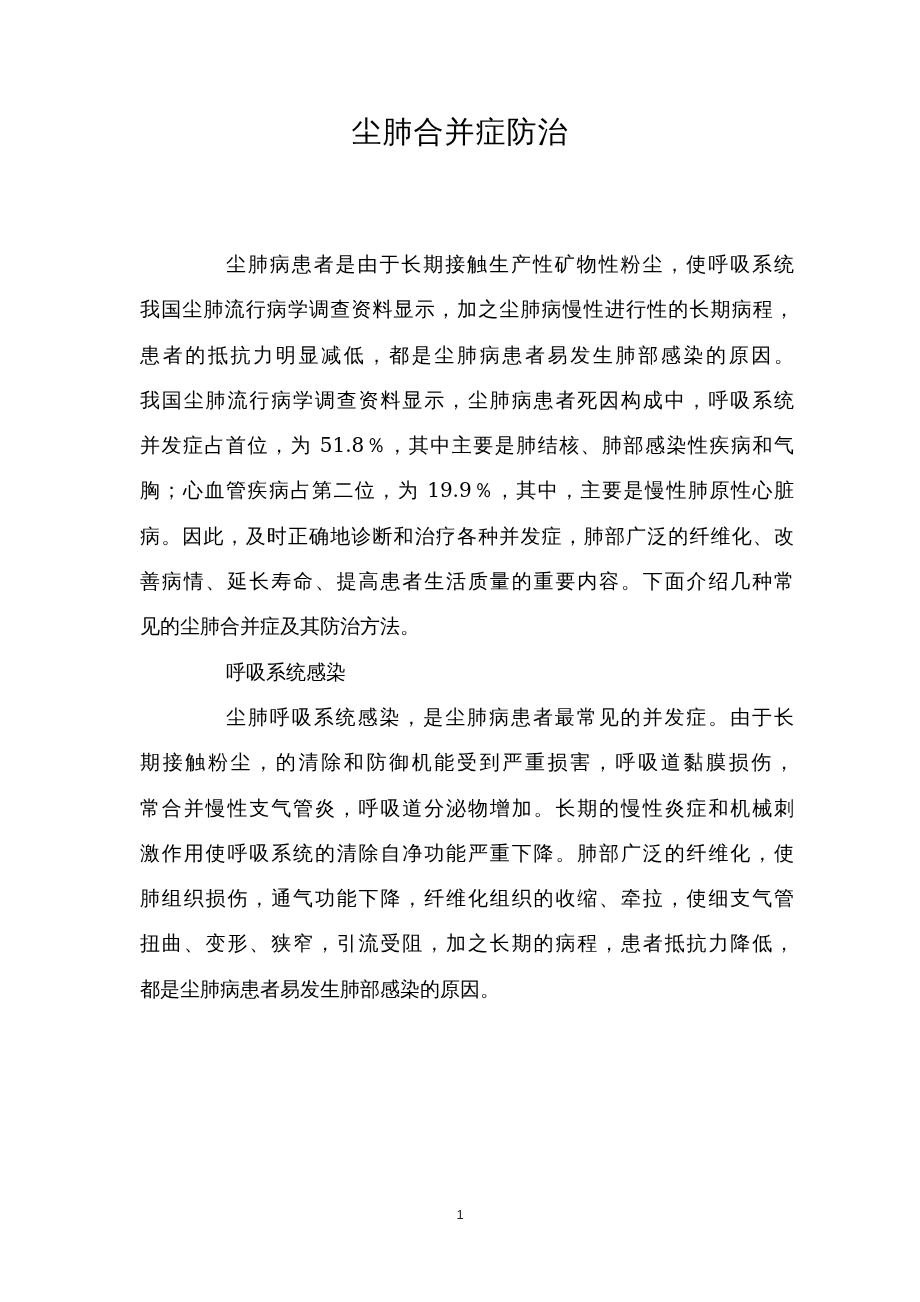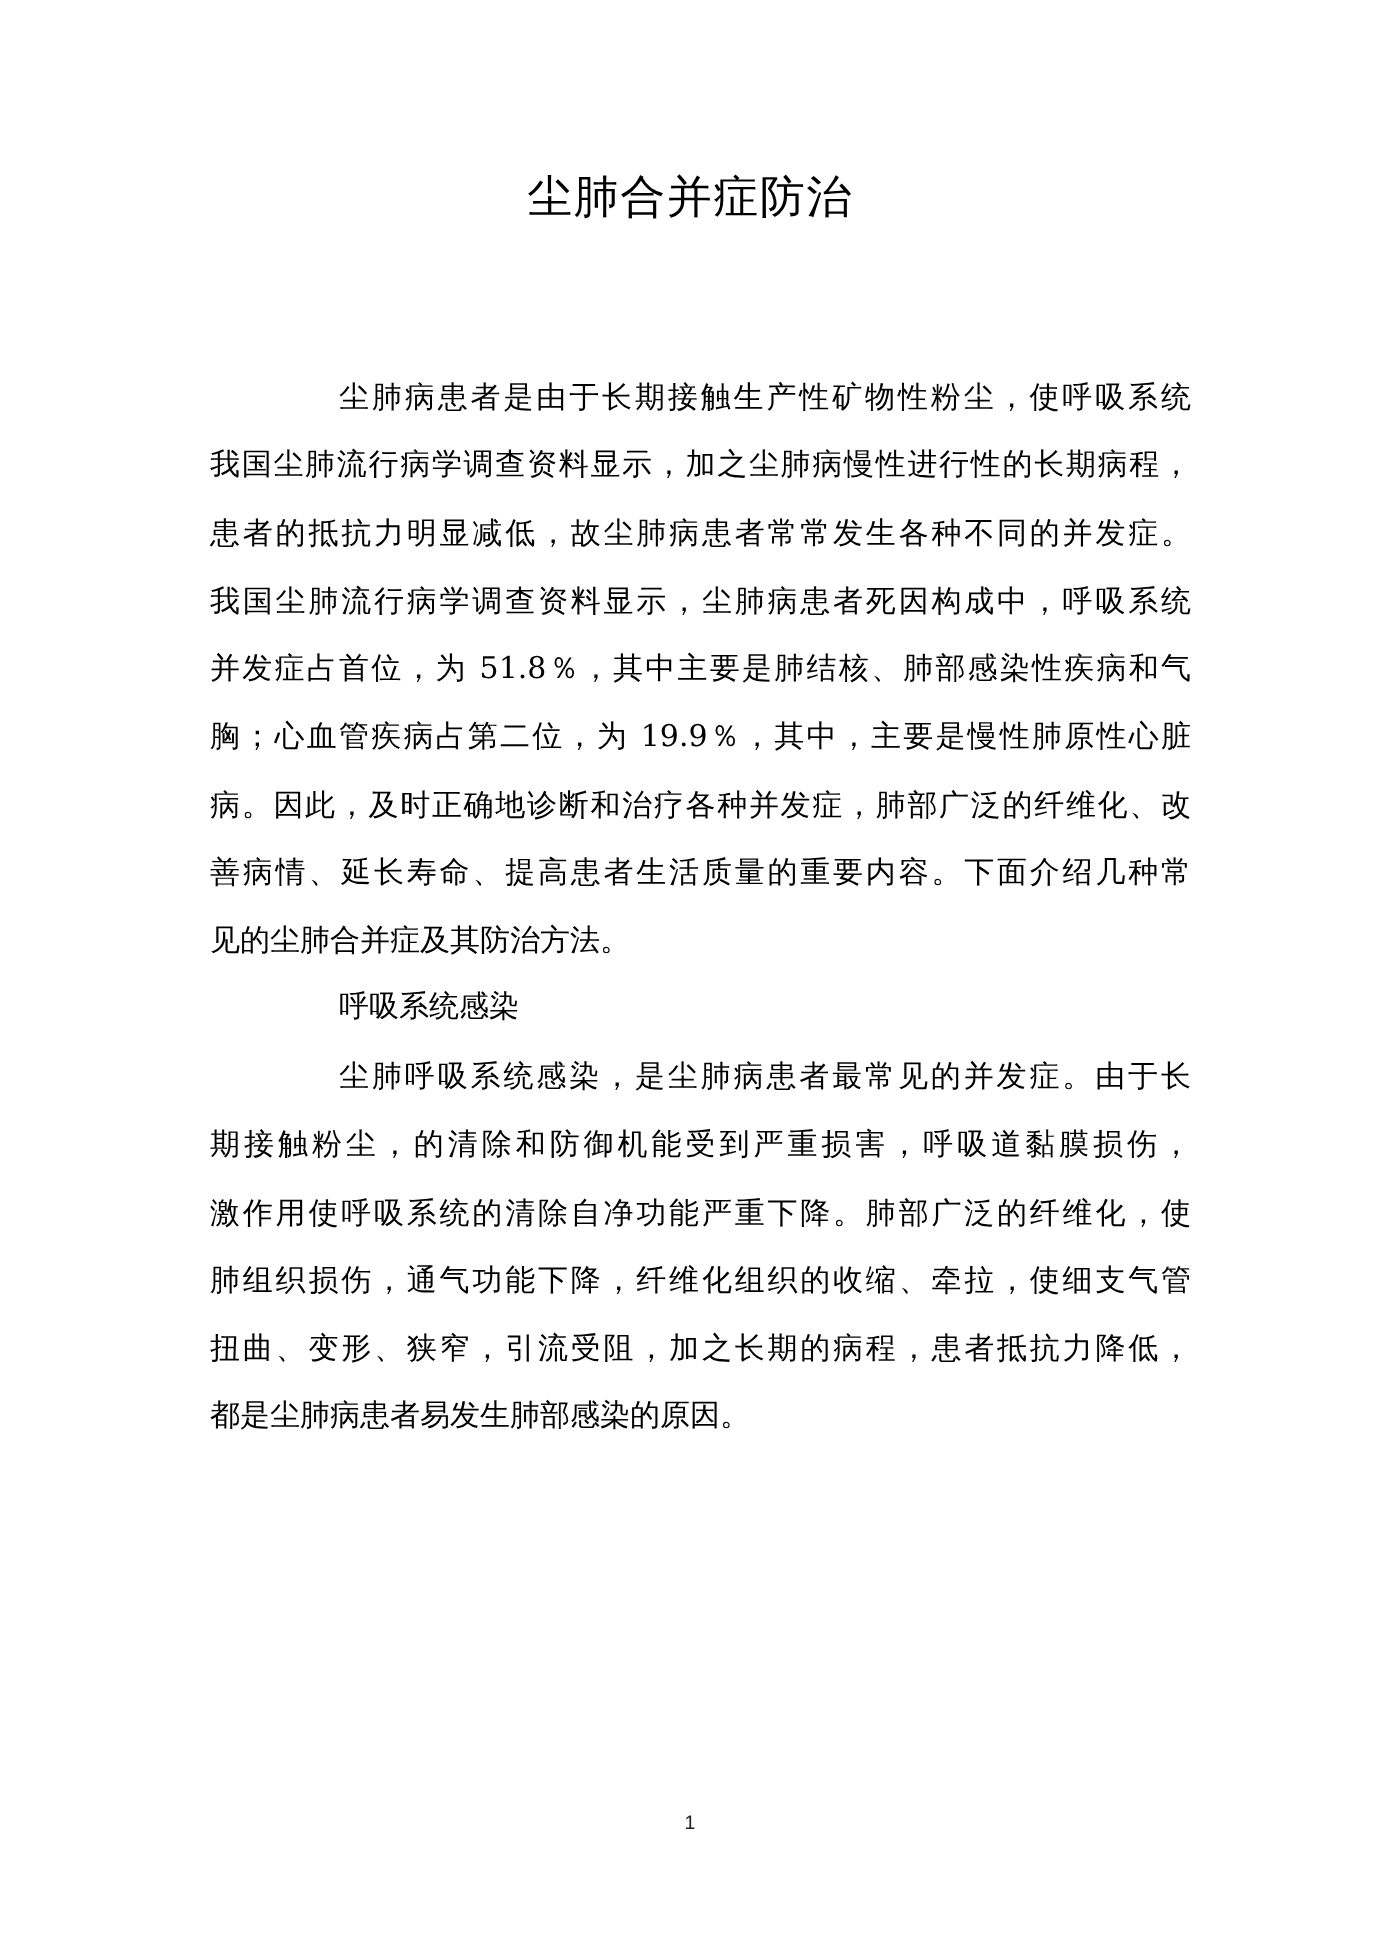--- a/index.html
+++ b/index.html
@@ -51,21 +51,20 @@
       text-align: justify;
     }
     .line.last {
       text-align-last: left;
     }
     .line.indent {
       padding-left: 86px;
     }
     .heading-line {
       text-align-last: left;
-      font-family: Liberation Mono, monospace;
     }
     .page-number {
       position: absolute;
       left: 0;
       width: 920px;
       top: 1207px;
       text-align: center;
       font-family: "Liberation Sans", sans-serif;
       font-size: 13px;
       color: #222;
@@ -75,36 +74,37 @@
 <body>
 
 <div class="page">
   <div class="title">尘肺合并症防治</div>
 
   <div class="body">
 
     <div>
       <span class="line indent">尘肺病患者是由于长期接触生产性矿物性粉尘，使呼吸系统</span>
       <span class="line">我国尘肺流行病学调查资料显示，加之尘肺病慢性进行性的长期病程，</span>
-      <span class="line">患者的抵抗力明显减低，故尘肺病患者常常发生各种不同的并发症。</span>
+      <span class="line">患者的抵抗力明显减低，都是尘肺病患者易发生肺部感染的原因。</span>
       <span class="line">我国尘肺流行病学调查资料显示，尘肺病患者死因构成中，呼吸系统</span>
       <span class="line">并发症占首位，为 51.8％，其中主要是肺结核、肺部感染性疾病和气</span>
       <span class="line">胸；心血管疾病占第二位，为 19.9％，其中，主要是慢性肺原性心脏</span>
       <span class="line">病。因此，及时正确地诊断和治疗各种并发症，肺部广泛的纤维化、改</span>
       <span class="line">善病情、延长寿命、提高患者生活质量的重要内容。下面介绍几种常</span>
       <span class="line last">见的尘肺合并症及其防治方法。</span>
     </div>
 
     <div>
       <span class="line indent last heading-line">呼吸系统感染</span>
     </div>
 
     <div>
       <span class="line indent">尘肺呼吸系统感染，是尘肺病患者最常见的并发症。由于长</span>
       <span class="line">期接触粉尘，的清除和防御机能受到严重损害，呼吸道黏膜损伤，</span>
+      <span class="line">常合并慢性支气管炎，呼吸道分泌物增加。长期的慢性炎症和机械刺</span>
       <span class="line">激作用使呼吸系统的清除自净功能严重下降。肺部广泛的纤维化，使</span>
       <span class="line">肺组织损伤，通气功能下降，纤维化组织的收缩、牵拉，使细支气管</span>
       <span class="line">扭曲、变形、狭窄，引流受阻，加之长期的病程，患者抵抗力降低，</span>
       <span class="line last">都是尘肺病患者易发生肺部感染的原因。</span>
     </div>
   </div>
 
   <div class="page-number">1</div>
 </div>
 

